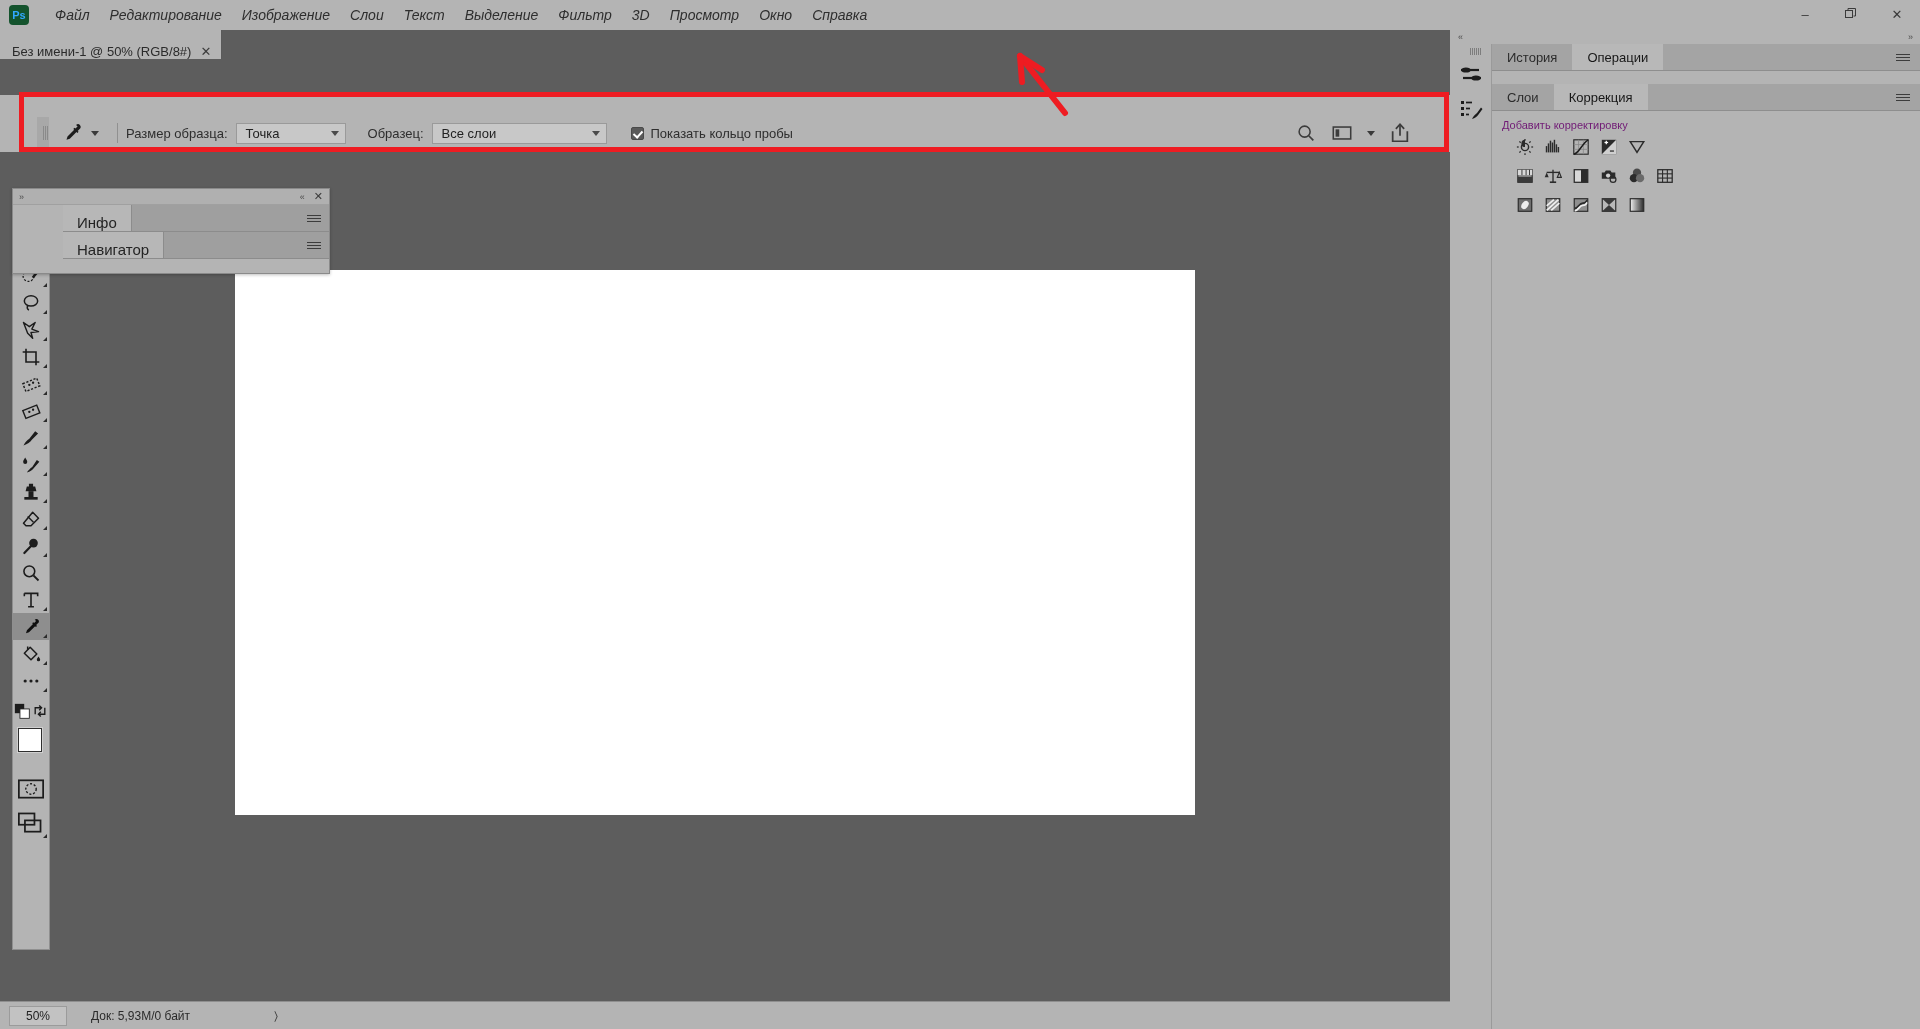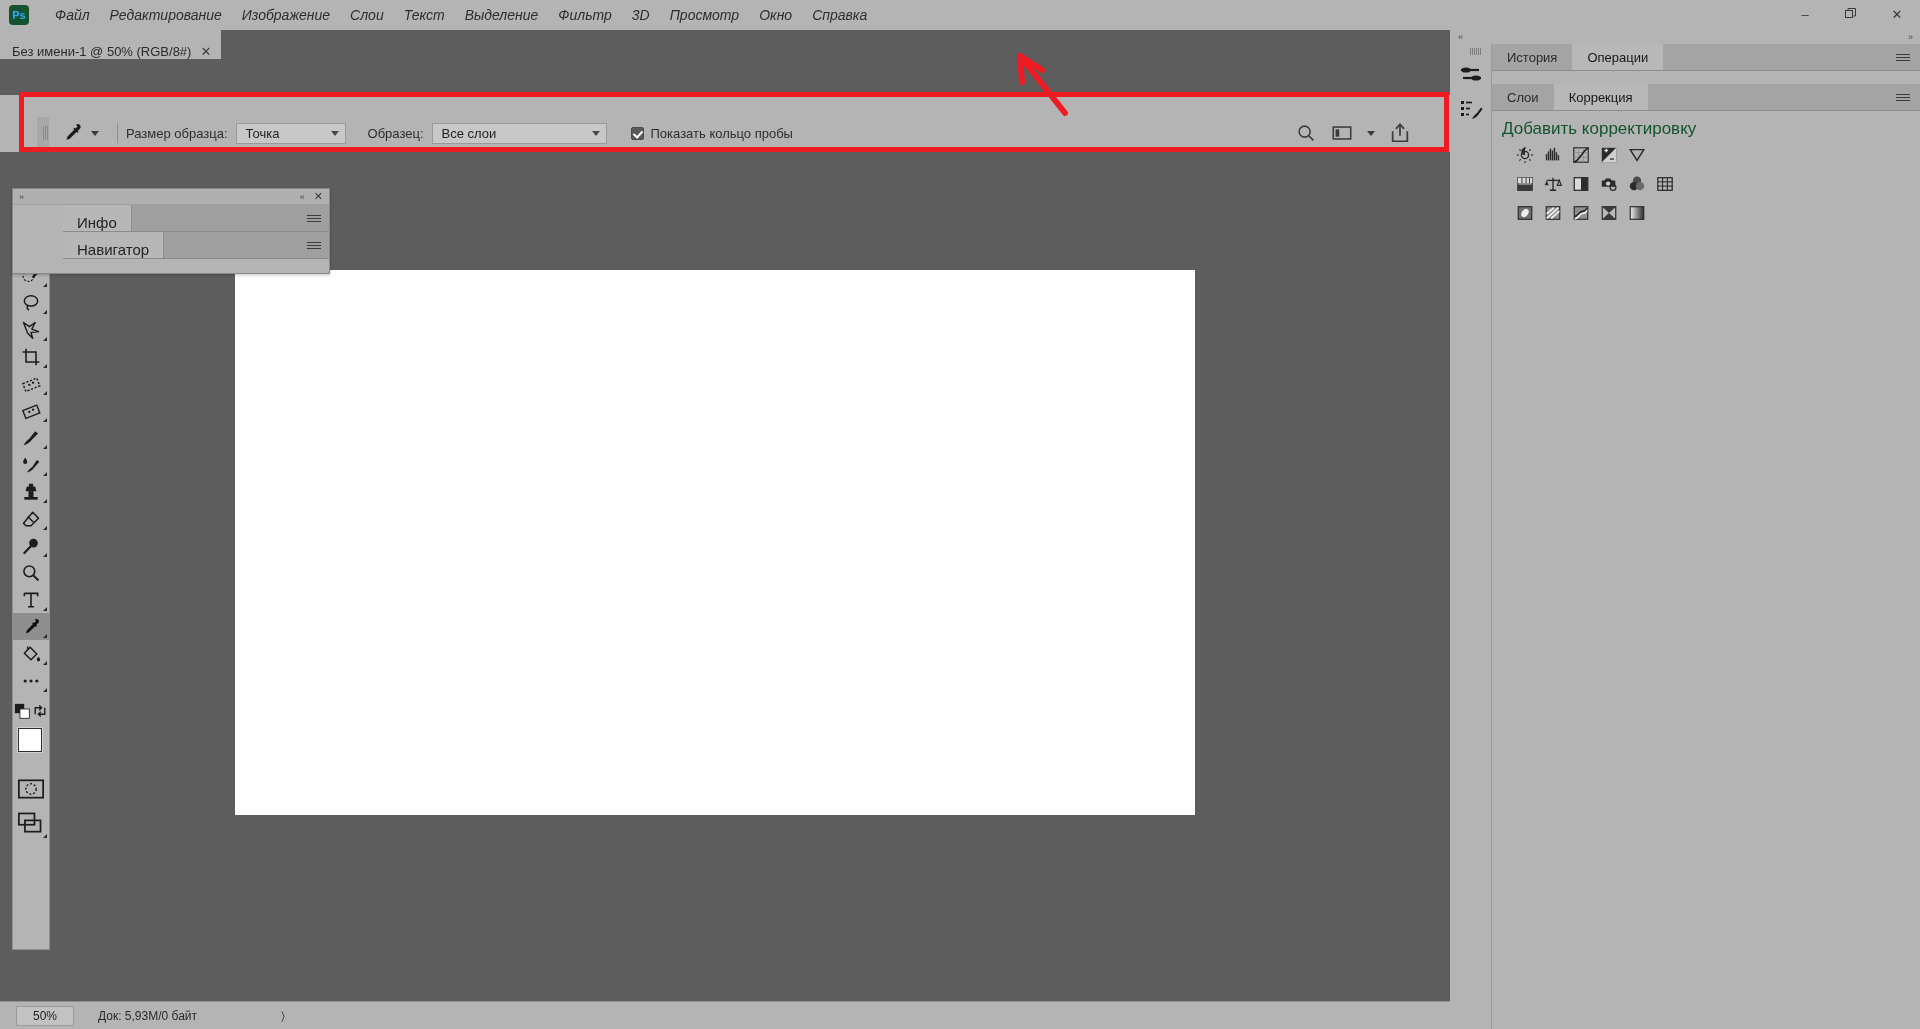--- a/index.html
+++ b/index.html
@@ -210,21 +210,21 @@
     background: #ffffff;
   }
 
   
   .statusbar {
     position: absolute; left: 0; bottom: 0; width: 1450px; height: 28px;
     background: #b4b4b4; display: flex; align-items: center;
     border-top: 1px solid #8f8f8f;
   }
   .status-zoom {
-    width: 58px; height: 20px; margin-left: 16px; background: #c2c2c2;
+    width: 58px; height: 20px; margin-left: 9px; background: #c2c2c2;
     border: 1px solid #9b9b9b;
     display: flex; align-items: center; justify-content: center;
     font-size: 12px; color: #222;
   }
   .status-doc {
     margin-left: 24px; font-size: 12px; color: #2b2b2b;
     display: flex; align-items: center; gap: 84px;
   }
   .status-arrow { font-size: 12px; color: #3a3a3a; }
 
@@ -260,21 +260,21 @@
     display: flex; align-items: stretch; border-bottom: 1px solid #8e8e8e;
   }
   .panel-tab {
     padding: 0 15px; display: flex; align-items: center;
     font-size: 13px; color: #2b2b2b; background: #a4a4a4;
   }
   .panel-tab.active { background: #b8b8b8; color: #171717; }
   .panel-menu { margin-left: auto; display: flex; align-items: center; padding-right: 10px; }
   .panel-body { background: #b4b4b4; }
   .adj-title {
-    font-size: 17px; color: #14532d; padding: 8px 0 6px 10px;
+    font-size: 11px; color: #701a75; padding: 8px 0 6px 10px;
   }
   .adj-rows { padding-left: 22px; }
   .adj-row { display: flex; gap: 6px; margin-bottom: 9px; }
   .adj-btn {
     width: 22px; height: 20px;
     display: flex; align-items: center; justify-content: center;
   }
 </style>
 </head>
 <body>

